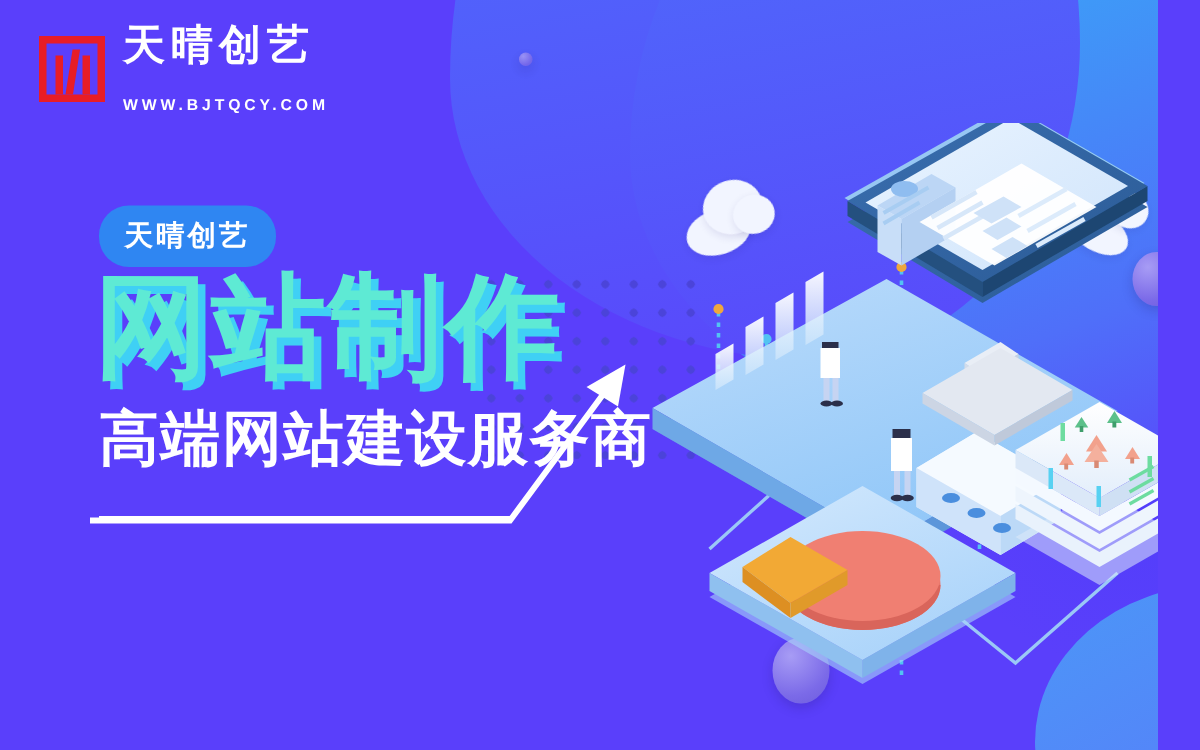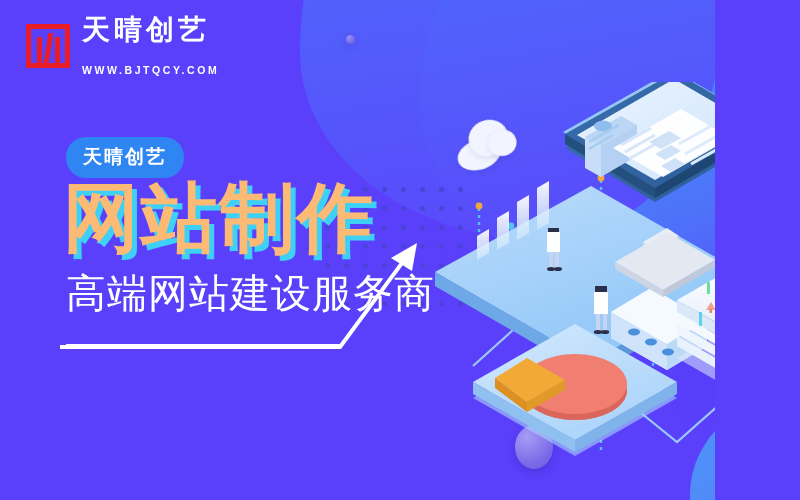--- a/index.html
+++ b/index.html
@@ -3,21 +3,21 @@
 <meta charset="utf-8">
 <title>Banner</title>
 <style>
   html,body{margin:0;padding:0;}
   body{
     width:800px;height:500px;overflow:hidden;
     font-family:"Liberation Sans","DejaVu Sans",sans-serif;
     background:#5a3ffb;
   }
   .banner{
-    position:relative;width:715px;height:500px;overflow:hidden;
+    position:relative;width:772px;height:500px;overflow:hidden;
     background:#5a3ffb;
   }
 
   
   .bg-layer{position:absolute;inset:0;overflow:hidden;}
   .blob-cyan{
     position:absolute;left:420px;top:-170px;width:520px;height:470px;
     background:linear-gradient(160deg,#2fb8f5 0%,#3ba2f7 35%,#4f6ff9 75%,#5a3ffb 100%);
     border-radius:52% 48% 46% 54% / 58% 52% 48% 42%;
     filter:blur(0.4px);
@@ -95,28 +95,28 @@
   .badge{
     position:absolute;left:66px;top:137px;
     background:#2f86f2;color:#fff;
     font-size:19px;font-weight:bold;letter-spacing:2px;
     padding:7px 17px 8px;border-radius:20px;
     font-family:"DejaVu Sans","Liberation Sans",sans-serif;
     white-space:nowrap;
   }
   .headline{
     position:absolute;left:63px;top:180px;
-    color:#fdba74;font-size:76px;font-weight:bold;letter-spacing:2px;
+    color:#5eead4;font-size:76px;font-weight:bold;letter-spacing:2px;
     font-family:"DejaVu Sans","Liberation Sans",sans-serif;
     text-shadow:5px 5px 0 #3fd0f5;
     white-space:nowrap;line-height:1;
   }
   .subhead{
     position:absolute;left:66px;top:273px;
-    color:#ffffff;font-size:40px;font-weight:normal;letter-spacing:1px;
+    color:#ffffff;font-size:40px;font-weight:bold;letter-spacing:1px;
     font-family:"DejaVu Sans","Liberation Sans",sans-serif;
     white-space:nowrap;line-height:1;
   }
   .divider{
     position:absolute;left:66px;top:344px;width:275px;height:3px;background:#ffffff;
   }
 
   
   .arrow-svg{position:absolute;left:60px;top:235px;}
 

